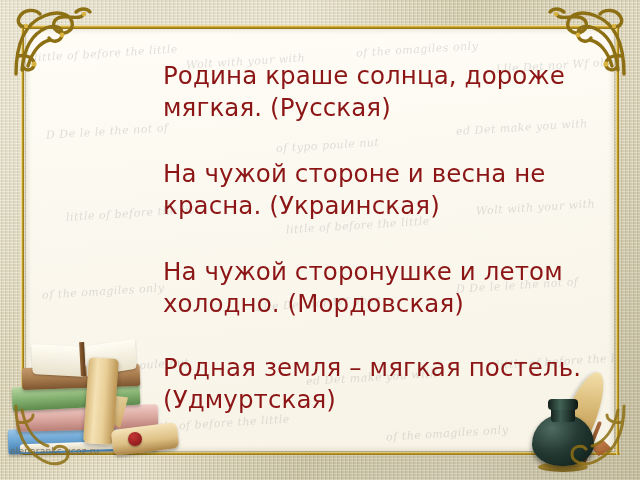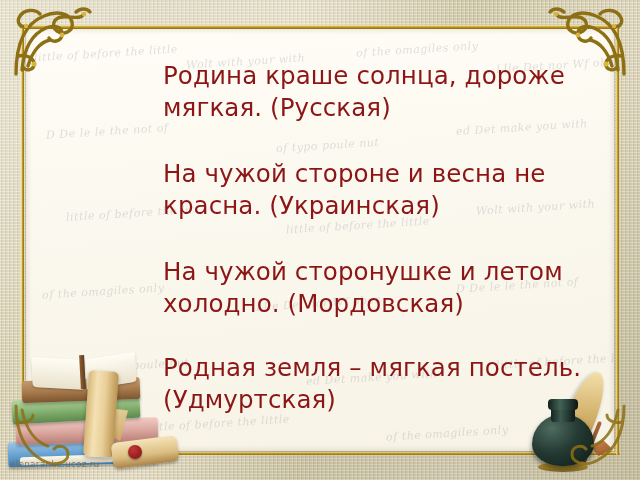--- a/index.html
+++ b/index.html
@@ -61,21 +61,21 @@
     font-size:24.5px;line-height:32px;
     letter-spacing:.1px;
     text-rendering:optimizeLegibility;
   }
   #q0{top:60px;}
   #q1{top:158px;}
   #q2{top:256px;}
   #q3{top:352px;}
 
   
-  .books{position:absolute;left:4px;bottom:9px;width:176px;height:126px;}
+  .books{position:absolute;left:4px;bottom:22px;width:176px;height:126px;}
   .bk{position:absolute;border-radius:3px;}
   .bk-blue{left:4px;bottom:6px;width:150px;height:25px;
     background:linear-gradient(180deg,#9cc6e8,#6ea7d4 45%,#3f7aad);
     box-shadow:0 2px 3px rgba(0,0,0,.28);transform:rotate(-2deg);}
   .bk-blue-pg{left:16px;bottom:8px;width:132px;height:8px;
     background:linear-gradient(180deg,#fdfaef,#ddd3bb);transform:rotate(-2deg);}
   .bk-pink{left:12px;bottom:28px;width:142px;height:24px;
     background:linear-gradient(180deg,#f0ccc6,#dba8a0 50%,#b97f76);
     box-shadow:0 2px 3px rgba(0,0,0,.25);transform:rotate(-1.5deg);}
   .bk-green{left:8px;bottom:50px;width:128px;height:24px;

